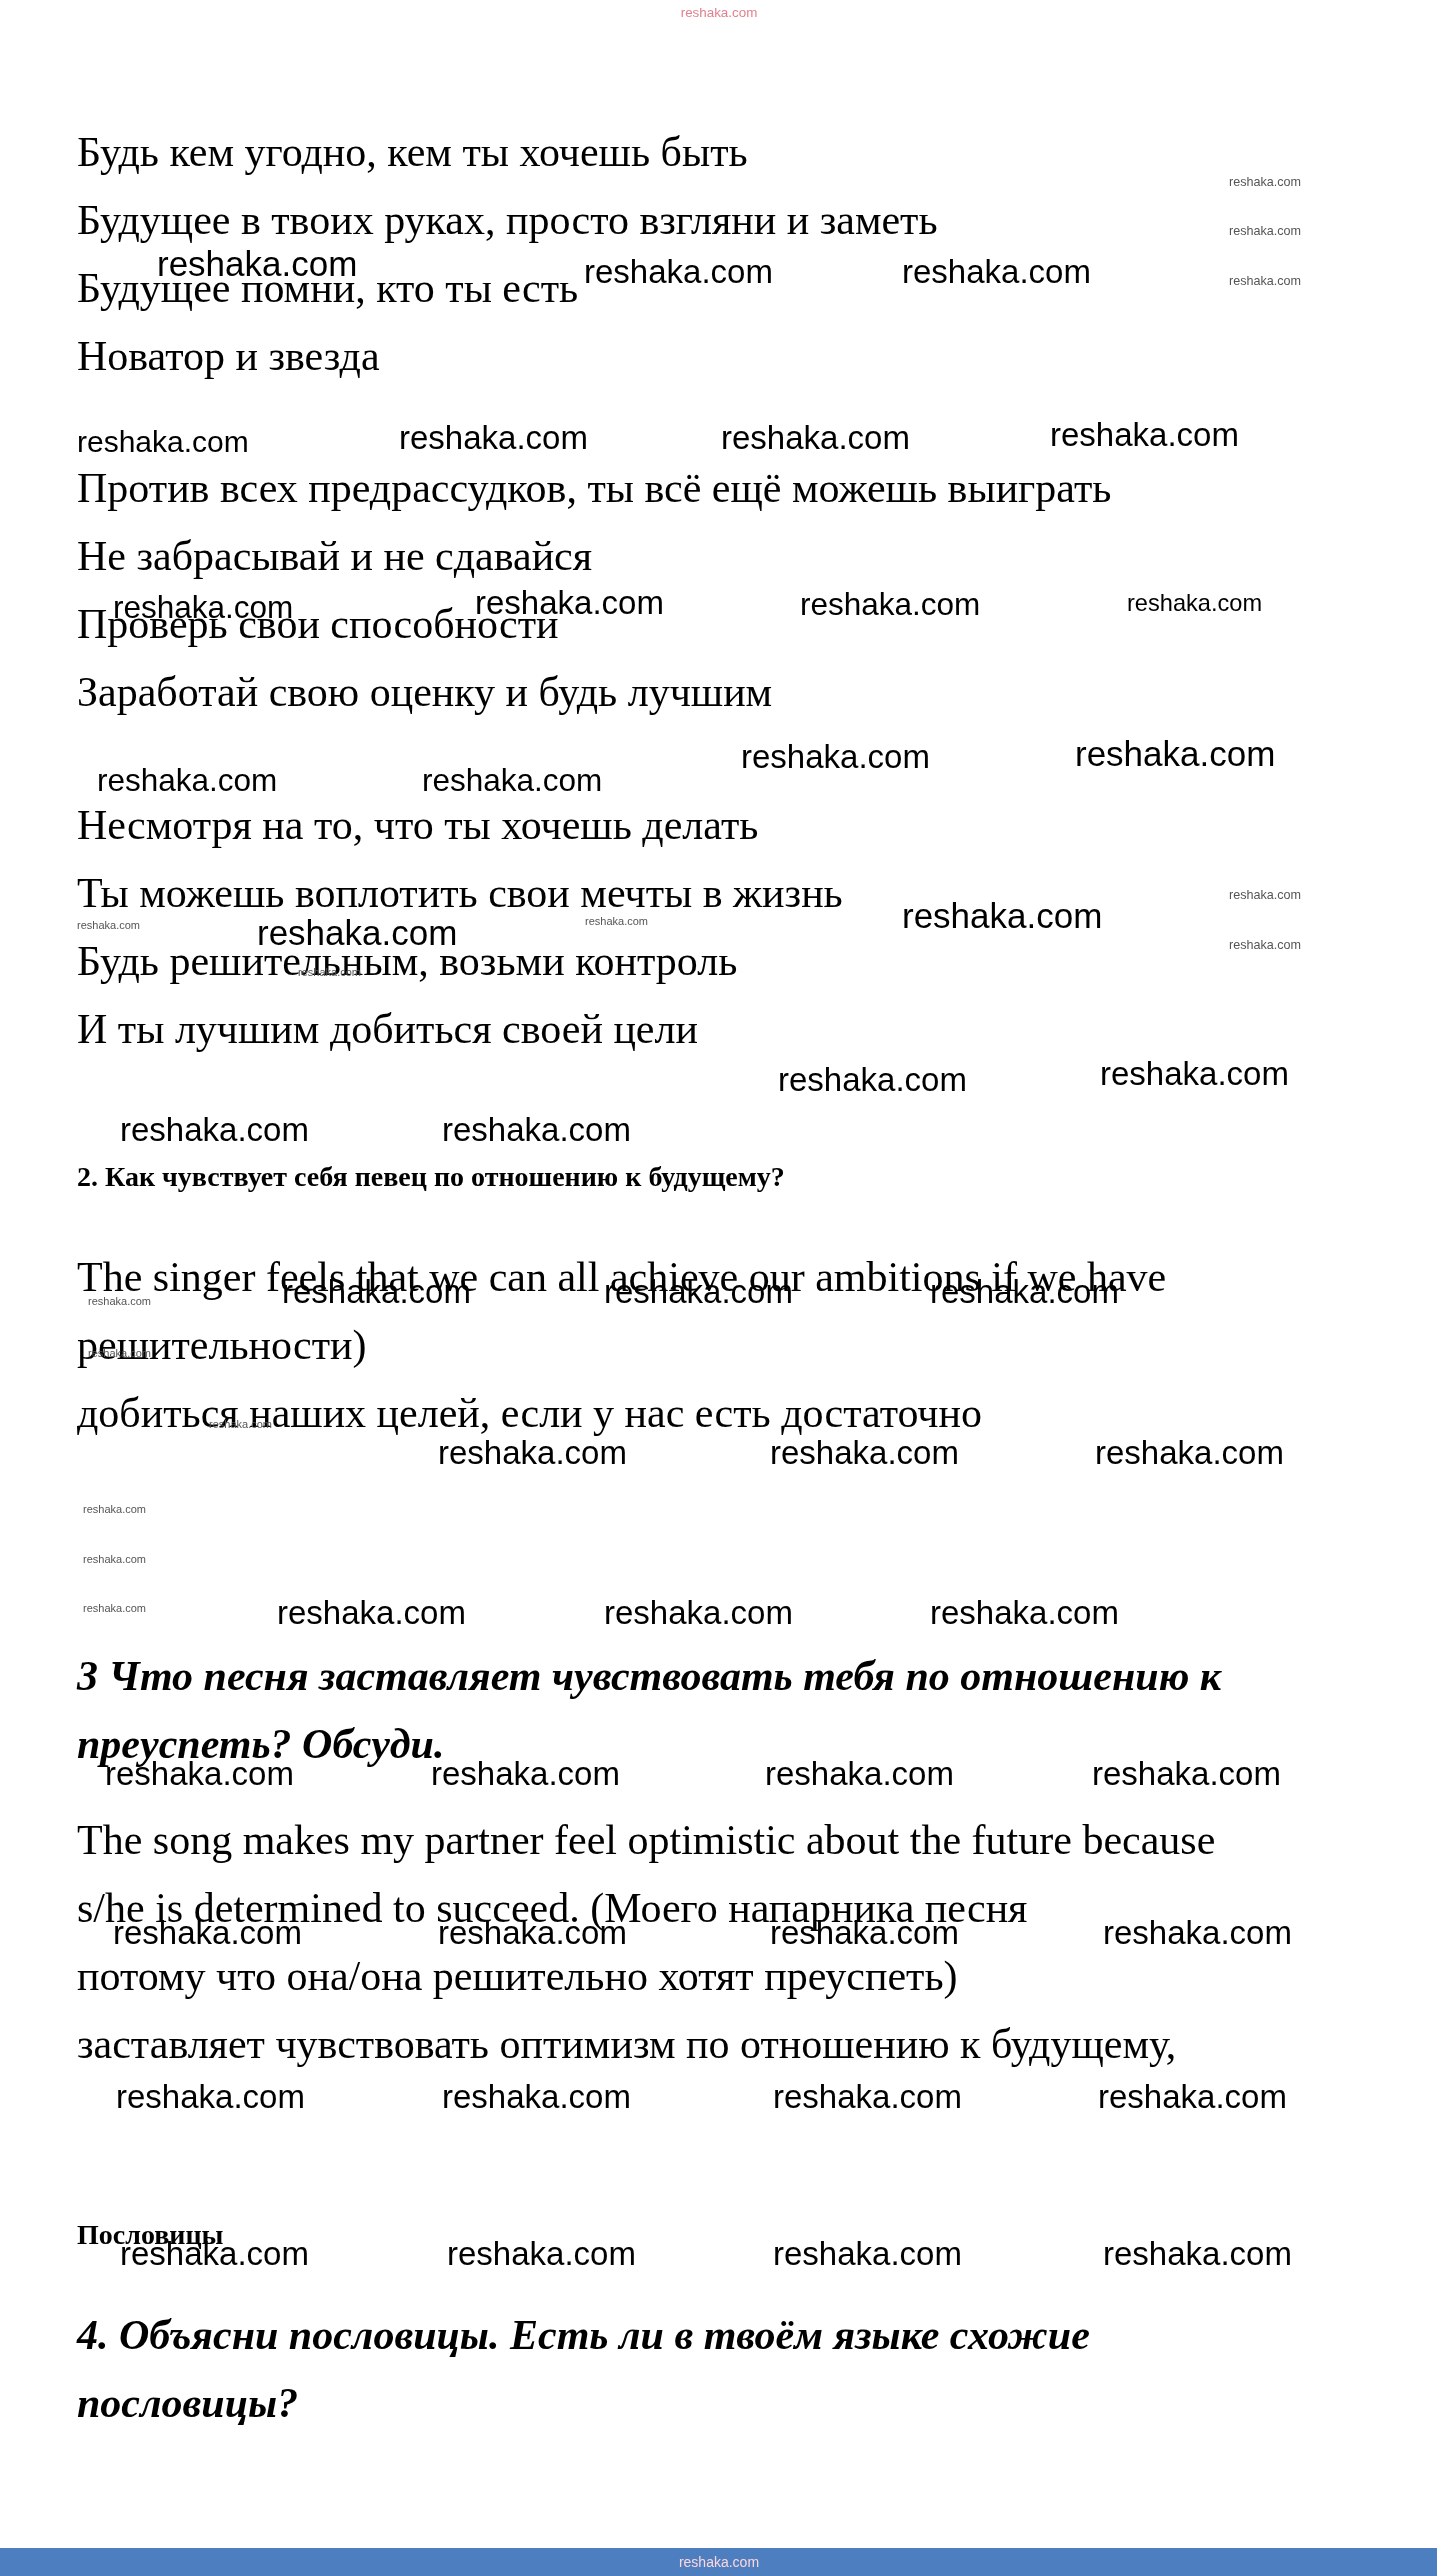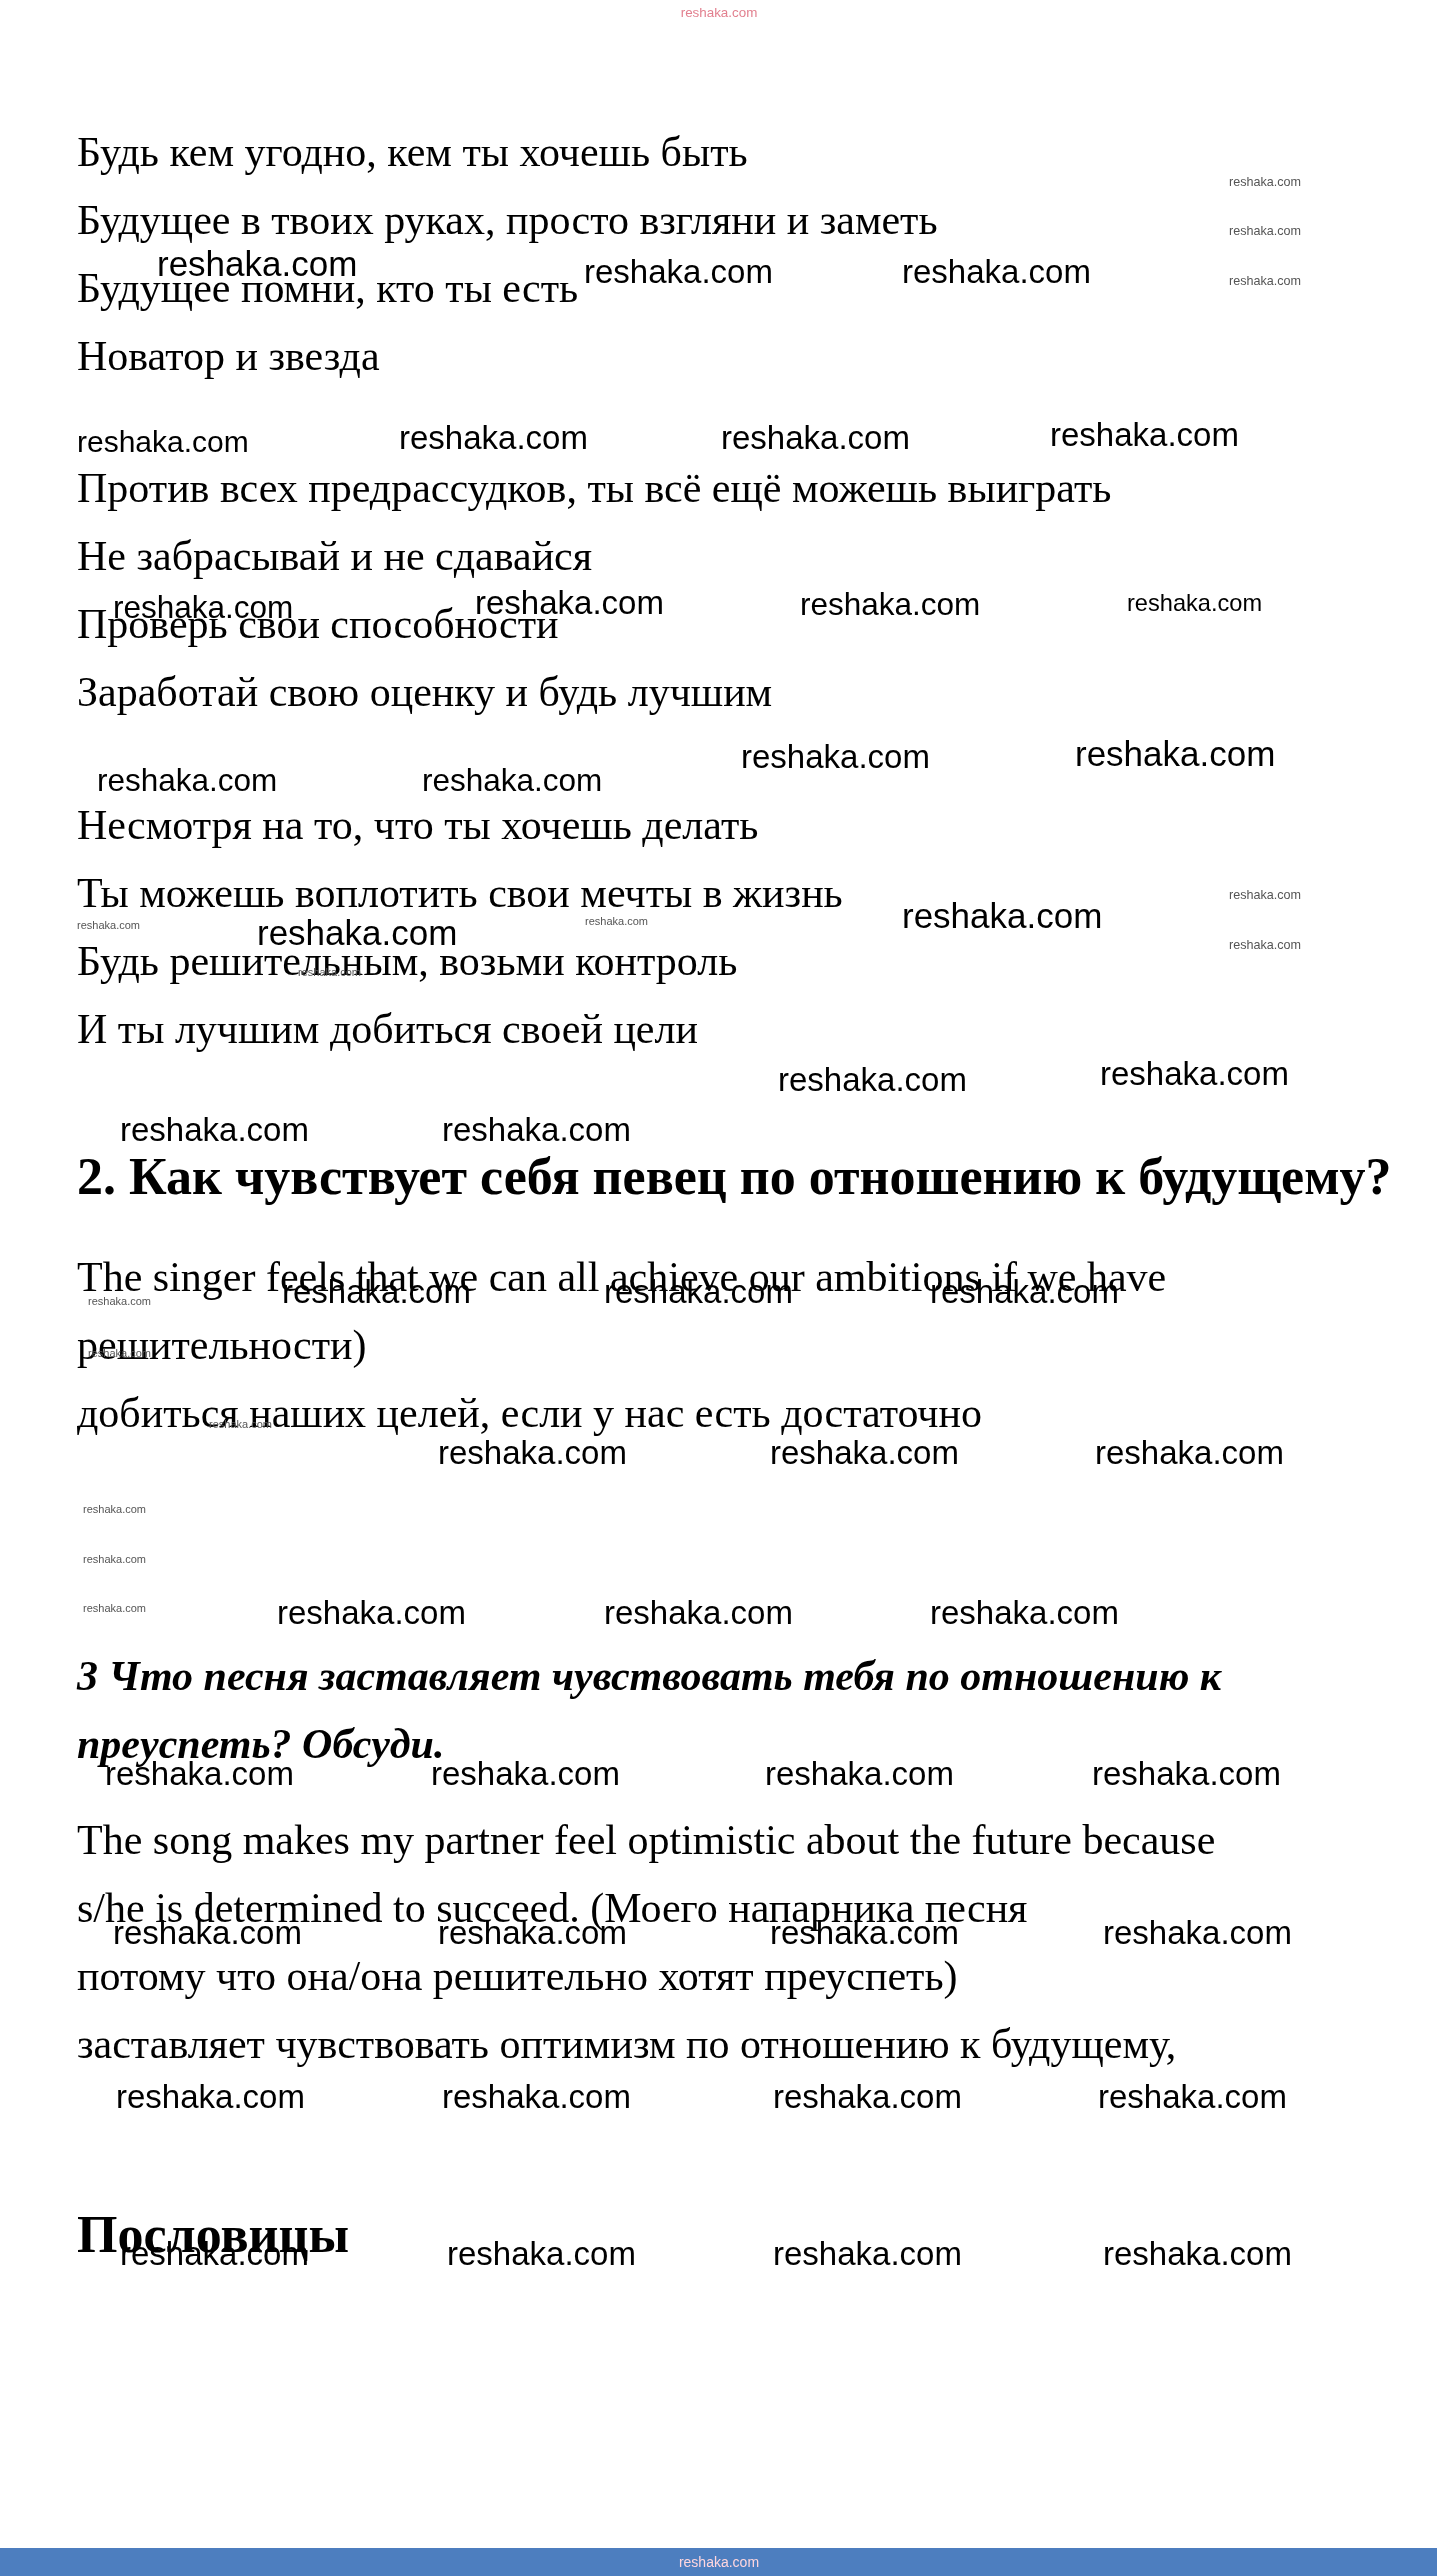--- a/index.html
+++ b/index.html
@@ -15,21 +15,21 @@
   .line {
     font-size: 42px;
     line-height: 68px;
     white-space: nowrap;
     color: #000000;
   }
   .bold .line { font-weight: 700; font-style: italic; }
   .single-heading {
     position: absolute;
     left: 77px;
-    font-size: 52px;
+    font-size: 28px;
     line-height: 68px;
     font-weight: 700;
     white-space: nowrap;
     color: #000000;
   }
   .top-watermark {
     position: absolute;
     top: 4.7px;
     left: 0;
     width: 100%;
@@ -101,20 +101,24 @@
 
   <div class="block" id="q3-answer" style="top:1806px">
       <div class="line">The song makes my partner feel optimistic about the future because</div>
       <div class="line">s/he is determined to succeed. (Моего напарника песня</div>
       <div class="line">потому что она/она решительно хотят преуспеть)</div>
       <div class="line">заставляет чувствовать оптимизм по отношению к будущему,</div>
     </div>
 
   <div class="single-heading" style="top:2201px">Пословицы</div>
 
+  <div class="block bold" id="q4-heading" style="top:2301px">
+      <div class="line">4. Объясни пословицы. Есть ли в твоём языке схожие</div>
+      <div class="line">пословицы?</div>
+    </div>
 
   <div id="watermark-layer">
       <span class="wm" style="left: 157px; top: 244px; font-size: 35px; color: rgb(0, 0, 0);">reshaka.com</span>
       <span class="wm" style="left: 584px; top: 253px; font-size: 33px; color: rgb(0, 0, 0);">reshaka.com</span>
       <span class="wm" style="left: 902px; top: 253px; font-size: 33px; color: rgb(0, 0, 0);">reshaka.com</span>
       <span class="wm" style="left: 1229px; top: 175px; font-size: 12.6px; color: rgb(85, 85, 85);">reshaka.com</span>
       <span class="wm" style="left: 1229px; top: 224px; font-size: 12.6px; color: rgb(85, 85, 85);">reshaka.com</span>
       <span class="wm" style="left: 1229px; top: 274px; font-size: 12.6px; color: rgb(85, 85, 85);">reshaka.com</span>
       <span class="wm" style="left: 77px; top: 425px; font-size: 30px; color: rgb(0, 0, 0);">reshaka.com</span>
       <span class="wm" style="left: 399px; top: 419px; font-size: 33px; color: rgb(0, 0, 0);">reshaka.com</span>

